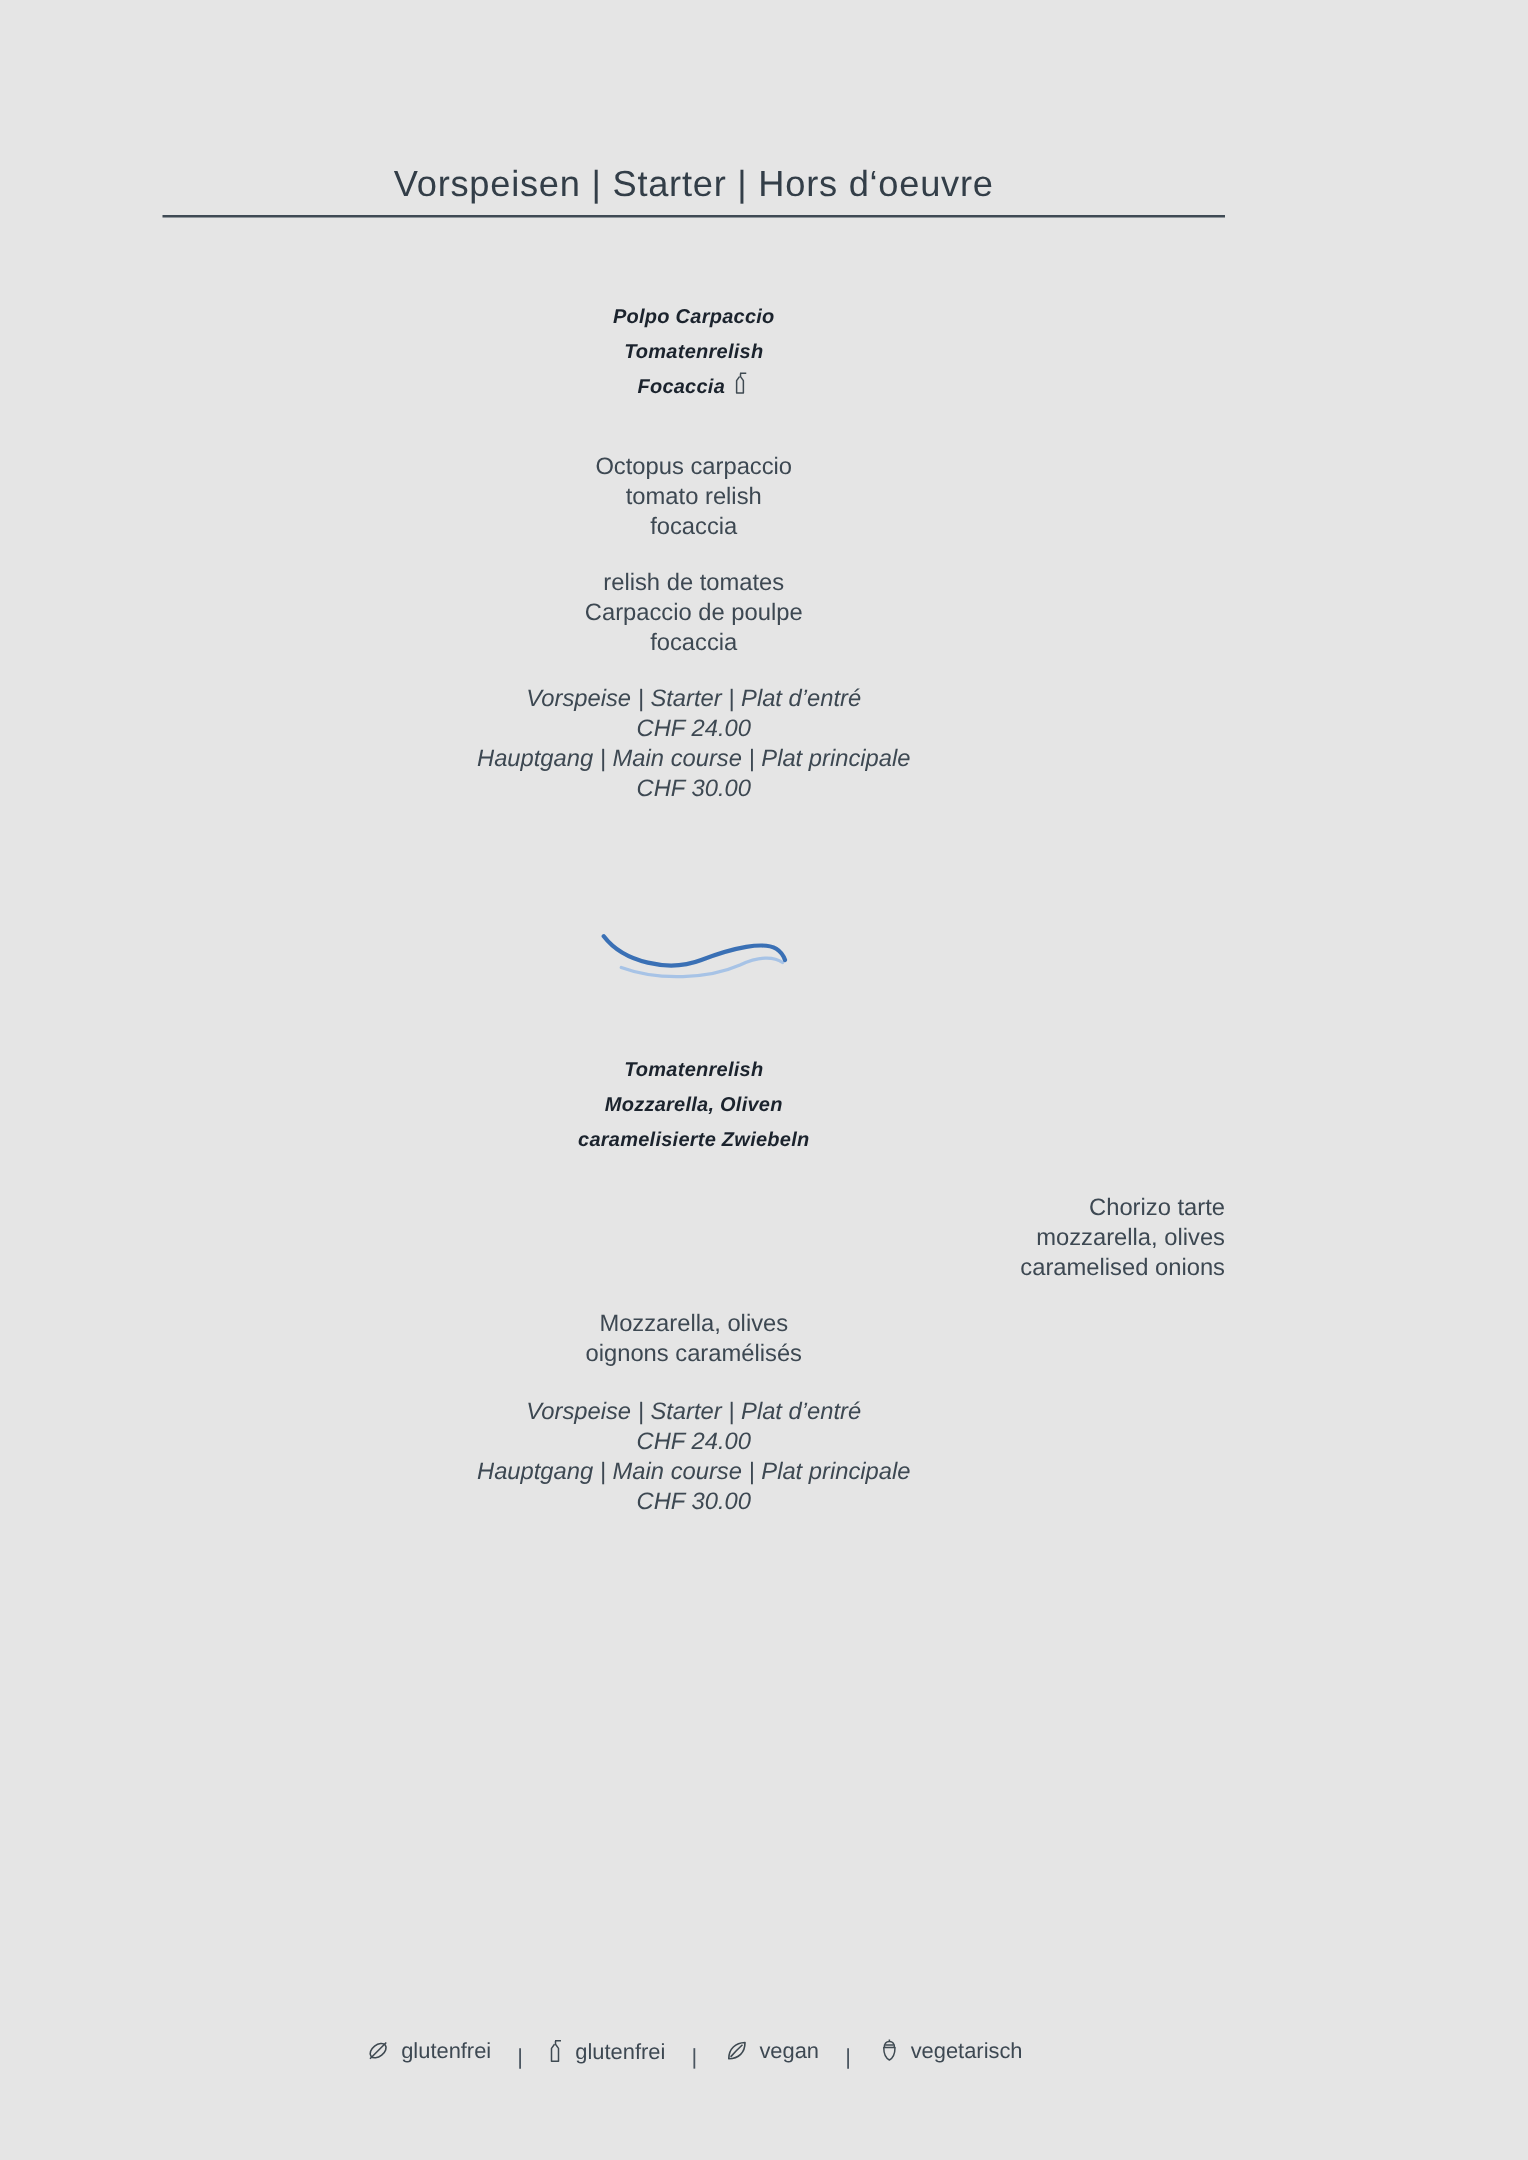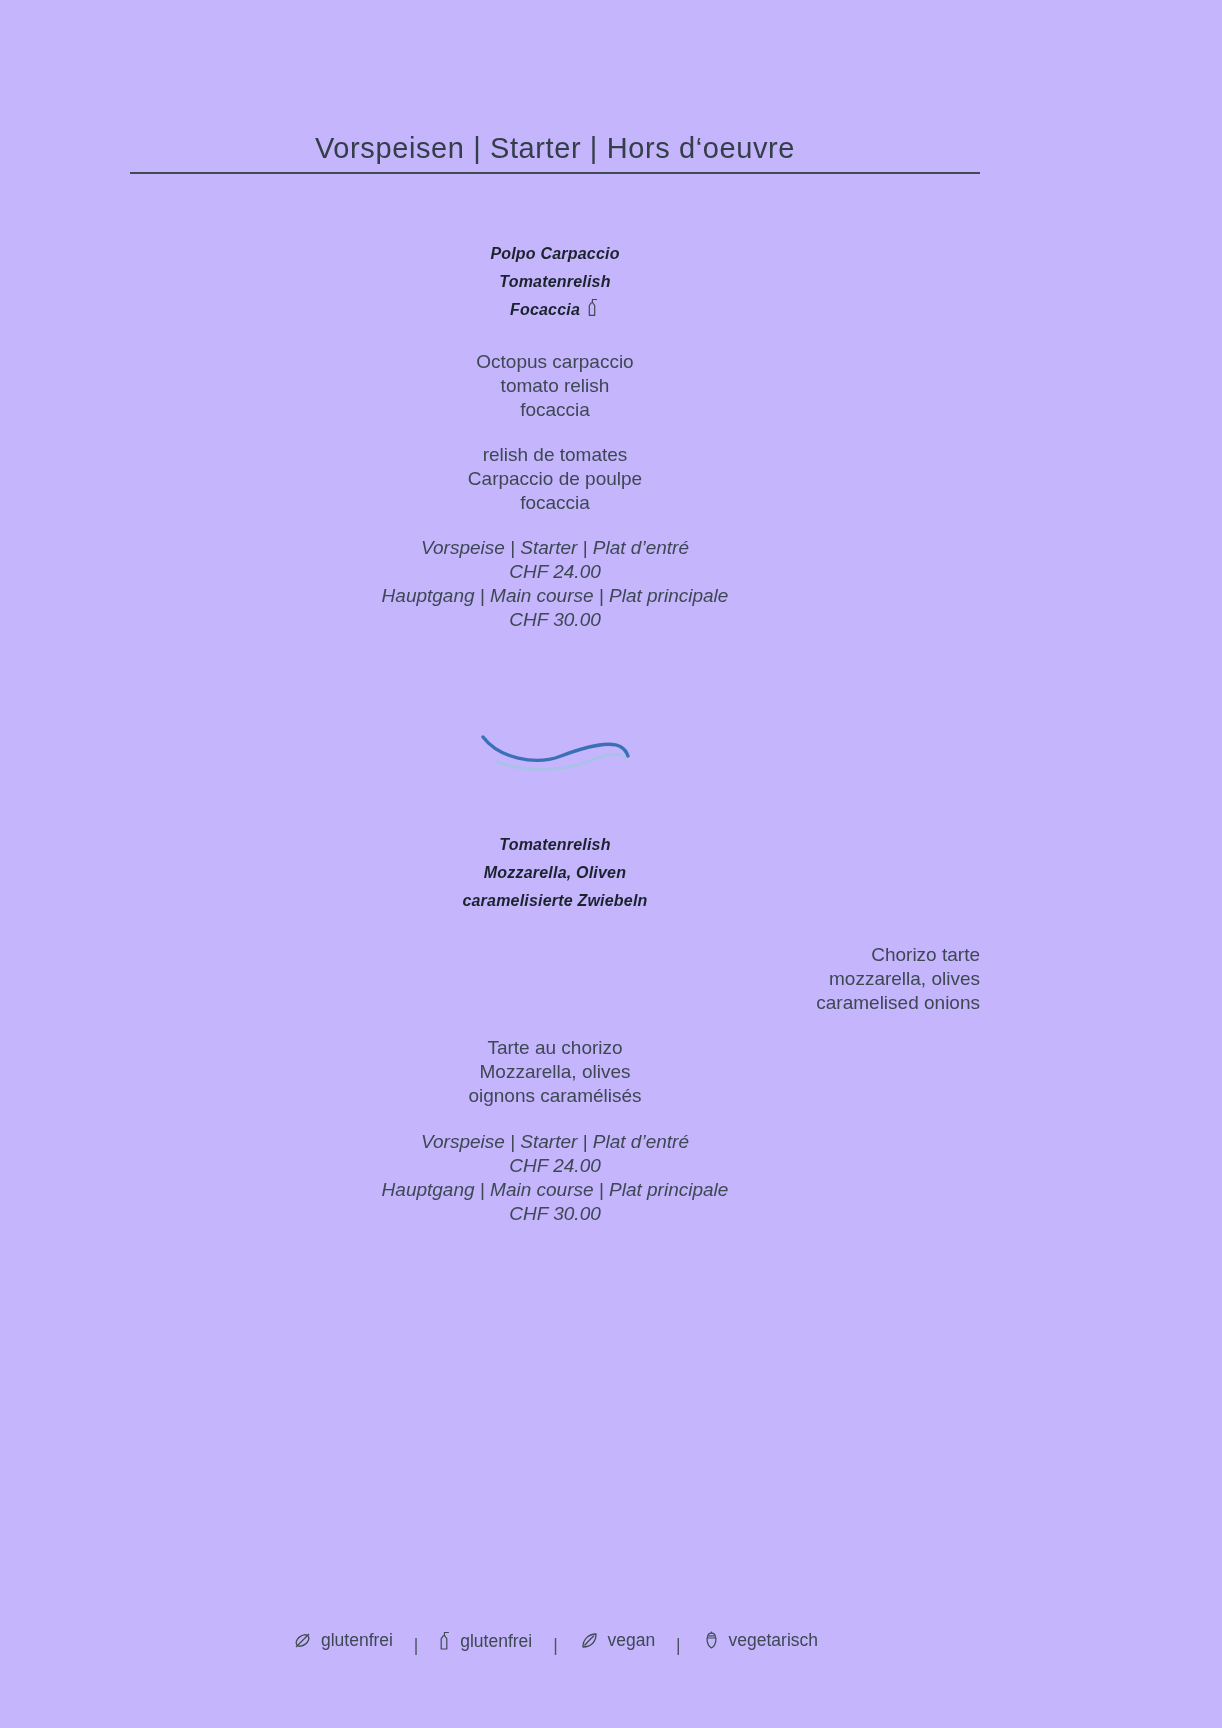--- a/index.html
+++ b/index.html
@@ -1,21 +1,21 @@
 <!DOCTYPE html>
 <html><head>
 <meta charset="utf-8">
 <style>
   * { box-sizing: border-box; }
   html, body { margin: 0; padding: 0; background: #ffffff; }
   .page {
     position: relative;
     width: 1222px;
     height: 1728px;
-    background: #c4b5fd;
+    background: #e5e5e5;
     font-family: "Liberation Sans", sans-serif;
     overflow: hidden;
   }
   .content {
     width: 850px;
     margin-left: 130px;
     text-align: center;
   }
   .header { padding-top: 130px; }
   .title {
@@ -39,21 +39,21 @@
     letter-spacing: 0.2px;
     font-style: italic;
   }
   .item1 .item-title { margin-top: 66px; }
   .item2 .item-title { margin-top: 57px; }
   .desc {
     font-size: 19px;
     line-height: 24px;
     color: #3d4852;
   }
-  .desc-en { margin-top: 24px; }
+  .desc-en { margin-top: 36px; }
   .item2 .desc-en { margin-top: 28px; text-align: right; }
   .desc-fr { margin-top: 21px; }
   .prices { margin-top: 21px; font-style: italic; }
   .item2 .prices { margin-top: 22px; }
   .mini-icon {
     display: inline-block;
     vertical-align: -2px;
     margin-left: 7px;
   }
   .wave-divider {
@@ -133,21 +133,20 @@
         <div>Tomatenrelish</div>
         <div>Mozzarella, Oliven</div>
         <div>caramelisierte Zwiebeln</div>
       </div>
       <div class="desc desc-en">
         <div>Chorizo tarte</div>
         <div>mozzarella, olives</div>
         <div>caramelised onions</div>
       </div>
       <div class="desc desc-fr">
-        <div>Tarte au chorizo</div>
         <div>Mozzarella, olives</div>
         <div>oignons caramélisés</div>
       </div>
       <div class="desc prices">
         <div>Vorspeise | Starter | Plat d’entré</div>
         <div>CHF 24.00</div>
         <div>Hauptgang | Main course | Plat principale</div>
         <div>CHF 30.00</div>
       </div>
     </section>

